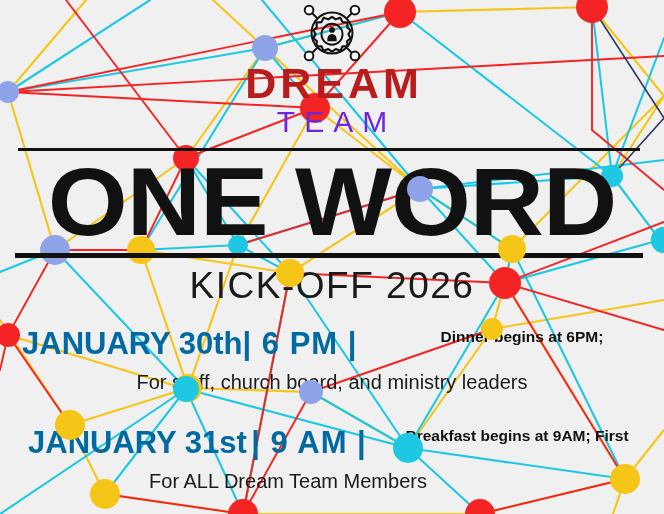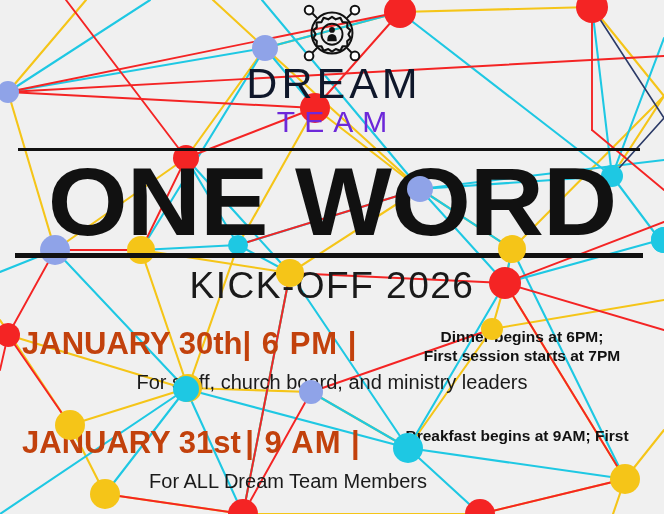--- a/index.html
+++ b/index.html
@@ -38,24 +38,24 @@
     z-index: 3;
   }
   .gear-icon {
     display: block;
     margin: 0 auto;
     width: 62px;
     height: 62px;
   }
   .brand-dream {
     font-family: "Liberation Sans", sans-serif;
-    font-weight: normal;
+    font-weight: bold;
     font-size: 43px;
     letter-spacing: 4px;
-    color: #0f172a;
+    color: #b91c1c;
     line-height: 0.98;
     margin-top: -2px;
     text-indent: 4px;
   }
   .brand-team {
     font-family: "Liberation Sans", sans-serif;
     font-weight: 300;
     font-size: 30px;
     letter-spacing: 9px;
     color: #6d28d9;
@@ -111,21 +111,21 @@
     z-index: 3;
   }
   
   .sched {
     position: absolute;
     z-index: 3;
   }
   .date-line {
     font-family: "Liberation Sans", sans-serif;
     font-weight: bold;
-    color: #c2410c;
+    color: #0369a1;
     white-space: nowrap;
   }
   .date-month {
     font-size: 31px;
     letter-spacing: 0px;
   }
   .date-time {
     font-size: 31px;
     letter-spacing: 1px;
   }
@@ -141,21 +141,21 @@
     font-family: "Liberation Sans", sans-serif;
     font-weight: 300;
     font-size: 20px;
     color: #1a1a1a;
     text-align: center;
     white-space: nowrap;
   }
   .row1-date { left: 22px;  top: 326px; }
   .row1-note { left: 386px; top: 327px; width: 272px; }
   .row1-aud  { left: 0;     top: 371px; width: 664px; text-align: center; }
-  .row2-date { left: 22px;  top: 425px; }
+  .row2-date { left: 28px;  top: 425px; }
   .row2-note { left: 376px; top: 426px; width: 282px; }
   .row2-aud  { left: 0;     top: 470px; width: 576px; text-align: center; }
 </style>
 </head>
 <body>
 
 <div id="poster">
 
   <svg id="net" viewBox="0 0 664 514" aria-hidden="true">
     <rect x="0" y="0" width="664" height="514" fill="#f0f0f0"></rect>
@@ -313,21 +313,20 @@
   <div class="rule-top"></div>
   <div class="headline">ONE WORD</div>
   <div class="rule-bottom"></div>
   <div class="subhead">KICK-OFF 2026</div>
 
   <div class="sched row1-date date-line">
     <span class="date-month">JANUARY 30th</span><span class="date-time">| 6 PM |</span>
   </div>
   <div class="sched row1-note note-bold">
     <div>Dinner begins at 6PM;</div>
-    <div>First session starts at 7PM</div>
   </div>
   <div class="sched row1-aud note-light">For staff, church board, and ministry leaders</div>
 
   <div class="sched row2-date date-line">
     <span class="date-month">JANUARY 31st</span>&nbsp;<span class="date-time">| 9 AM |</span>
   </div>
   <div class="sched row2-note note-bold">
     <div>Breakfast begins at 9AM; First</div>
   </div>
   <div class="sched row2-aud note-light">For ALL Dream Team Members</div>

